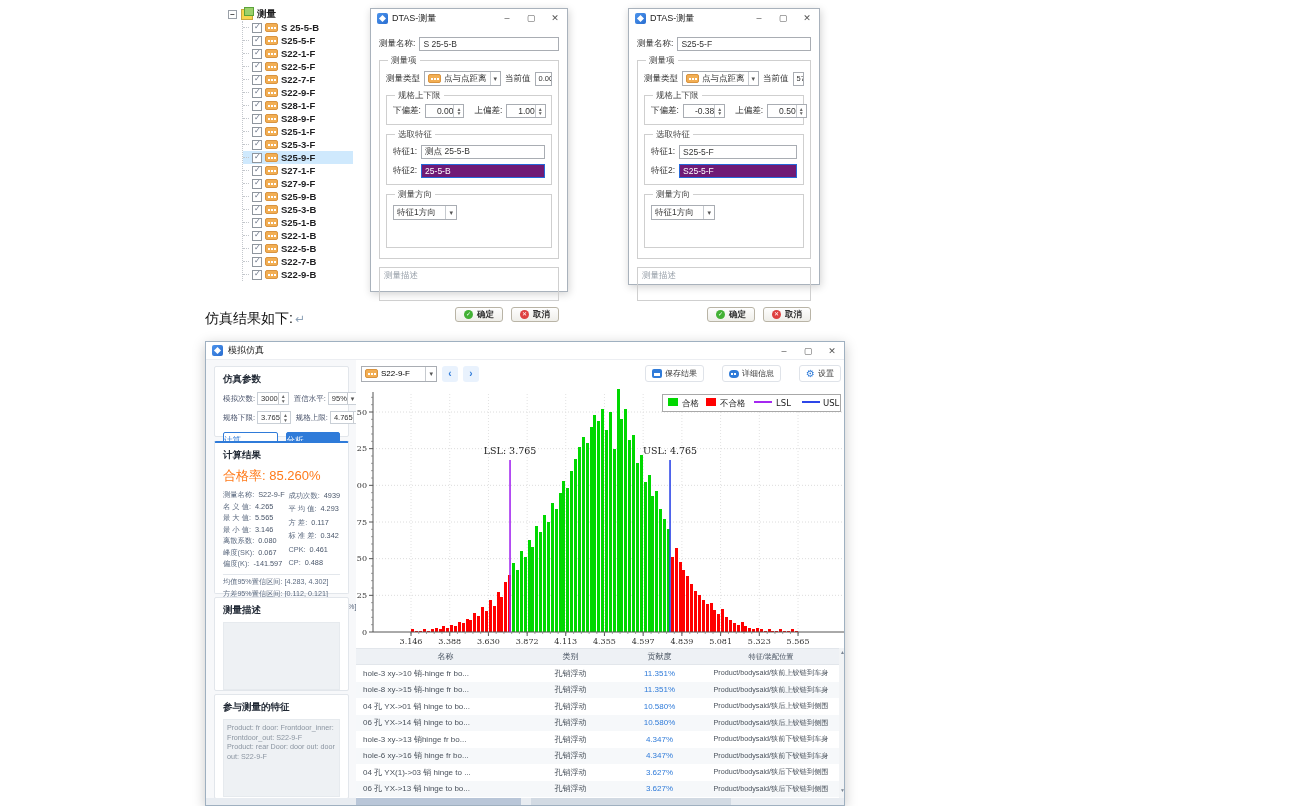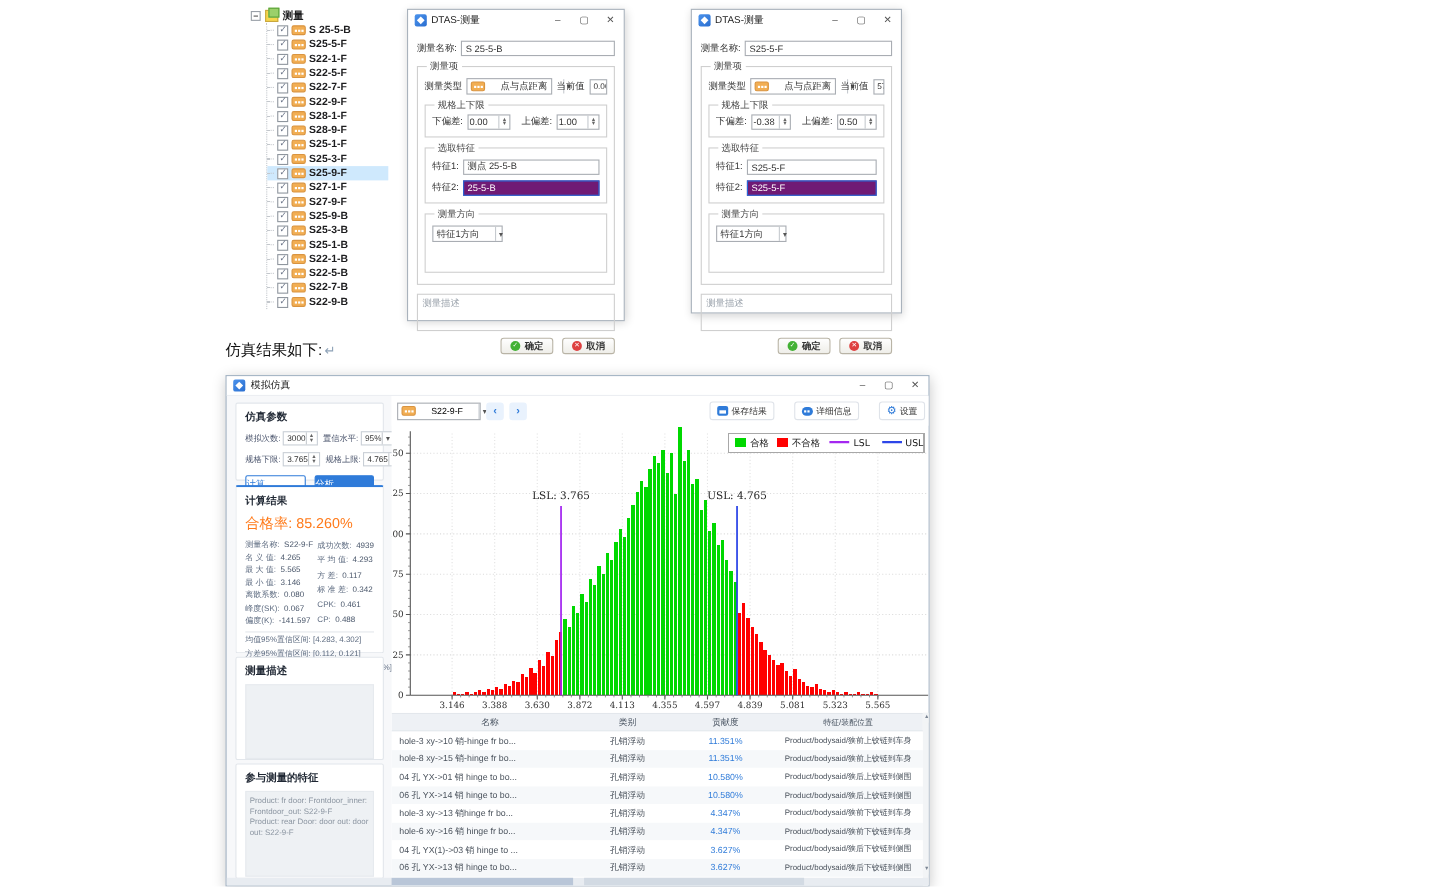--- a/index.html
+++ b/index.html
@@ -30,25 +30,25 @@
   .appico{width:11px;height:11px;border-radius:2px;background:linear-gradient(135deg,#4b93ec,#2a6ed0);position:relative;flex:0 0 auto}
   .appico::after{content:"";position:absolute;left:3px;top:3px;width:5px;height:5px;background:#fff;transform:rotate(45deg)}
   .winbtns{margin-left:auto;display:flex;gap:12px;color:#555;font-size:9px}
   .wb{width:12px;text-align:center;cursor:default}
   .dlg-body{padding:5px 8px 4px}
   .drow{display:flex;align-items:center;gap:4px;margin-top:5px}
   .lab{white-space:nowrap;color:#333}
   .input{border:1px solid #a9adb3;background:#fff;height:14px;display:flex;align-items:center;padding:0 3px;overflow:hidden;white-space:nowrap}
   .grow{flex:1}
   .input.seld{background:#701a75;border-color:#2668d8;color:#fff}
-  .combo{border:1px solid #a9adb3;background:#fff;height:15px;display:flex;align-items:center;gap:14px;padding:0 0 0 3px;white-space:nowrap}
+  .combo{border:1px solid #a9adb3;background:#fff;height:15px;display:flex;align-items:center;gap:3px;padding:0 0 0 3px;white-space:nowrap}
   .caret{border-left:1px solid #c6cacf;padding:0 3px;color:#555;font-size:7px;align-self:stretch;display:flex;align-items:center}
   .group{border:1px solid #cfcfcf;position:relative;margin-top:9px;padding:8px 6px 6px}
   .glab{position:absolute;top:-6px;left:8px;background:#fff;padding:0 3px;color:#444;white-space:nowrap}
-  .spin{border:1px solid #a9adb3;background:#fff;height:14px;display:flex;align-items:center;padding:0 0 0 1px;width:64px}
+  .spin{border:1px solid #a9adb3;background:#fff;height:14px;display:flex;align-items:center;padding:0 0 0 11px;width:64px}
   .spin .val{flex:1;overflow:hidden;white-space:nowrap}
   .sp{display:flex;flex-direction:column;border-left:1px solid #c6cacf;font-size:5px;line-height:4.5px;color:#666;padding:0 2px;align-self:stretch;justify-content:center}
   .dirg{height:54px;align-items:flex-start}
   .desc{border:1px solid #cfcfcf;height:34px;margin-top:8px;padding:2px 4px;color:#9aa2ab}
   .btnrow{display:flex;justify-content:flex-end;gap:8px;margin-top:6px}
   .btn{border:1px solid #b9b4a6;border-radius:3px;height:15px;padding:0 8px;display:flex;align-items:center;gap:4px;background:linear-gradient(#fefefe,#efeee9);color:#333;font-weight:bold;cursor:default}
   .bico{width:9px;height:9px;border-radius:50%;color:#fff;font-size:6px;line-height:9px;text-align:center;font-weight:bold}
   .bico.g{background:#43b135}.bico.r{background:#de4040}
 
   

